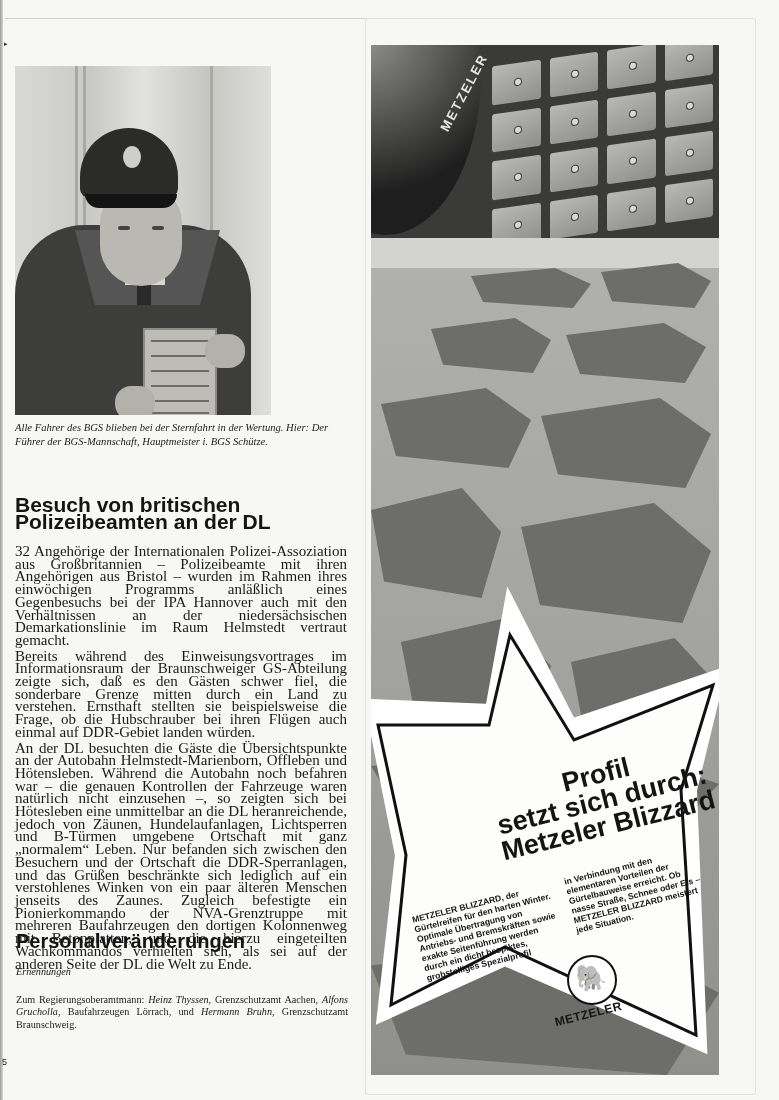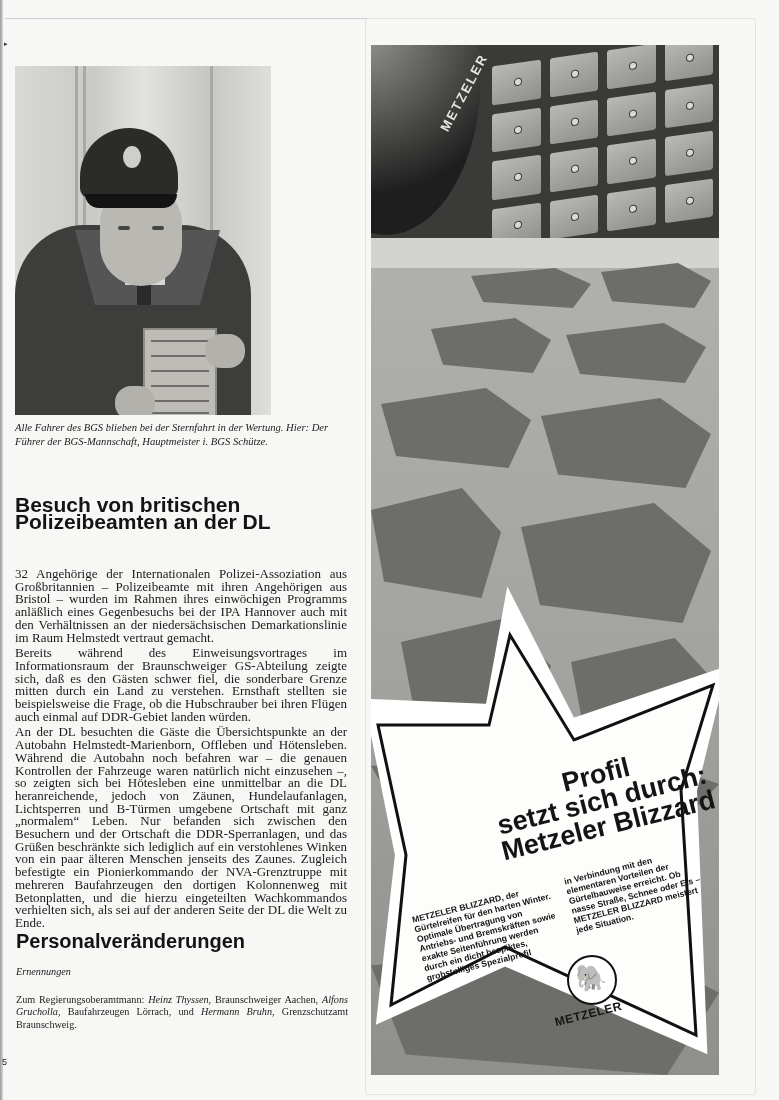--- a/index.html
+++ b/index.html
@@ -55,21 +55,21 @@
   }
   h2 {
     position:absolute; margin:0;
     font-family:"Liberation Sans","DejaVu Sans",sans-serif;
     font-weight:bold; color:#141414;
   }
   .h-besuch { left:15px; top:496px; font-size:21px; line-height:17px; width:330px; }
   .h-personal { left:16px; top:932px; font-size:20px; line-height:18px; }
   .article {
     position:absolute; left:15px; top:545px; width:332px;
-    font-size:13px; line-height:12.7px; text-align:justify;margin-top:23px;
+    font-size:15px; line-height:12.7px; text-align:justify;
   }
   .article p { margin:0 0 3px 0; }
   .signature-line { display:flex; justify-content:space-between; }
   .signature { font-style:italic; }
 
   .personal {
     position:absolute; left:16px; top:966px; width:332px;
     font-size:10.2px; line-height:12.7px; text-align:justify;
   }
   .personal p { margin:0 0 3px 0; }
@@ -191,21 +191,21 @@
 <div class="article">
   <p>32 Angehörige der Internationalen Polizei-Assoziation aus Großbritannien – Polizeibeamte mit ihren Angehörigen aus Bristol – wurden im Rahmen ihres einwöchigen Programms anläßlich eines Gegenbesuchs bei der IPA Hannover auch mit den Verhältnissen an der niedersächsischen Demarkationslinie im Raum Helmstedt vertraut gemacht.</p>
   <p>Bereits während des Einweisungsvortrages im Informationsraum der Braunschweiger GS-Abteilung zeigte sich, daß es den Gästen schwer fiel, die sonderbare Grenze mitten durch ein Land zu verstehen. Ernsthaft stellten sie beispielsweise die Frage, ob die Hubschrauber bei ihren Flügen auch einmal auf DDR-Gebiet landen würden.</p>
   <p>An der DL besuchten die Gäste die Übersichtspunkte an der Autobahn Helmstedt-Marienborn, Offleben und Hötensleben. Während die Autobahn noch befahren war – die genauen Kontrollen der Fahrzeuge waren natürlich nicht einzusehen –, so zeigten sich bei Hötesleben eine unmittelbar an die DL heranreichende, jedoch von Zäunen, Hundelaufanlagen, Lichtsperren und B-Türmen umgebene Ortschaft mit ganz „normalem“ Leben. Nur befanden sich zwischen den Besuchern und der Ortschaft die DDR-Sperranlagen, und das Grüßen beschränkte sich lediglich auf ein verstohlenes Winken von ein paar älteren Menschen jenseits des Zaunes. Zugleich befestigte ein Pionierkommando der NVA-Grenztruppe mit mehreren Baufahrzeugen den dortigen Kolonnenweg mit Betonplatten, und die hierzu eingeteilten Wachkommandos verhielten sich, als sei auf der anderen Seite der DL die Welt zu Ende.</p>
 </div>
 
 <h2 class="h-personal">Personalveränderungen</h2>
 <div class="personal">
   <p class="sub">Ernennungen</p>
   <p>
-    <span>Zum Regierungsoberamtmann: </span><em>Heinz Thyssen</em><span>, Braunschweiger Aachen, </span><em>Alfons Grucholla</em><span>, Baufahrzeugen Lörrach, und </span><em>Hermann Bruhn</em><span>, Grenzschutzamt Braunschweig.</span>
+    <span>Zum Regierungsoberamtmann: </span><em>Heinz Thyssen</em><span>, Grenzschutzamt Aachen, </span><em>Alfons Grucholla</em><span>, Baufahrzeugen Lörrach, und </span><em>Hermann Bruhn</em><span>, Grenzschutzamt Braunschweig.</span>
   </p>
 </div>
 <div class="page-number">5</div>
 
 <div class="ad-frame"></div>
 <div class="ad">
   <div class="tire">
     <div class="sidewall"></div>
     <div class="brand">METZELER</div>
     <div class="tread-grid">

